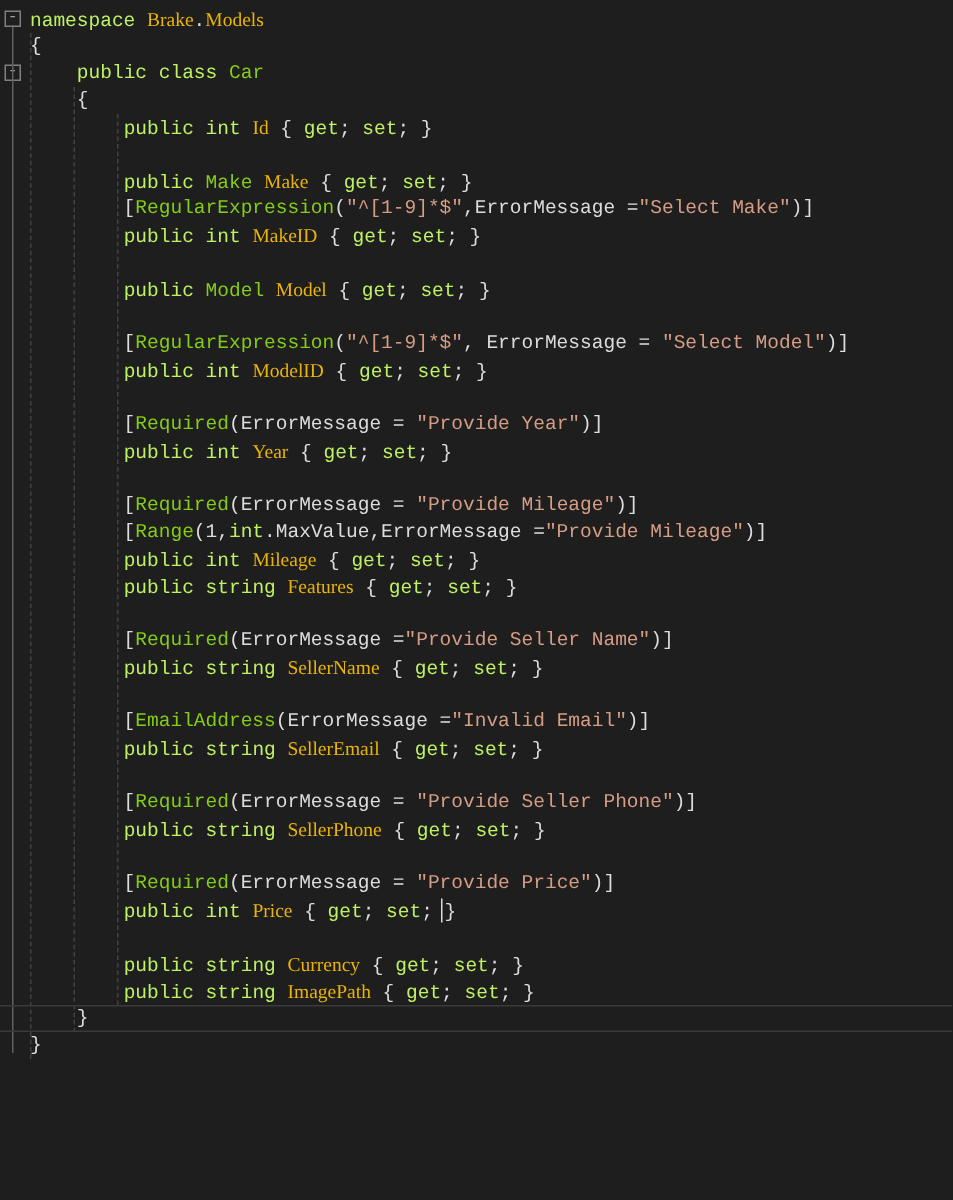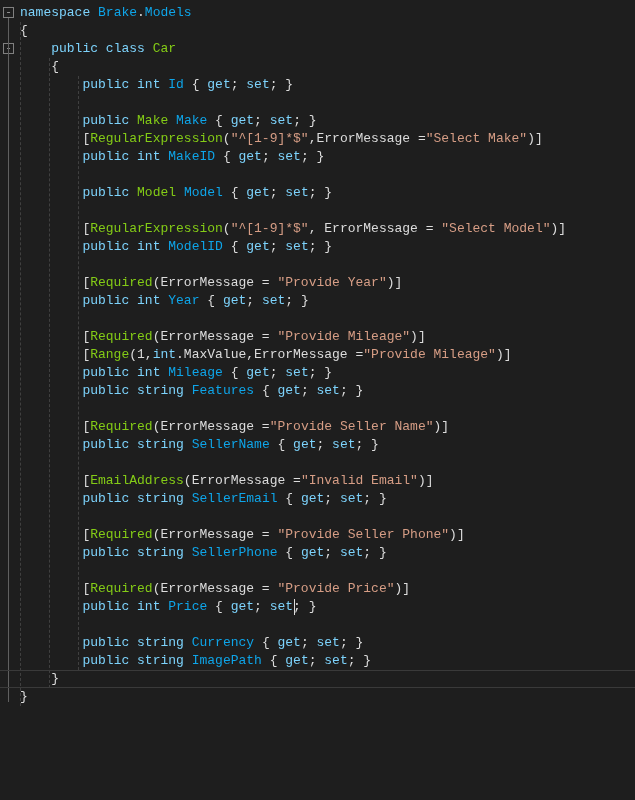--- a/index.html
+++ b/index.html
@@ -74,25 +74,25 @@
     pointer-events: none;
   }
   .caret {
     position: absolute;
     width: 1px;
     height: 16px;
     background: #dcdcdc;
     pointer-events: none;
   }
   
-  .kw   { color: #7dd3fc; }   
+  .kw   { color: #bef264; }   
   .type { color: #84cc16; }   
   .str  { color: #d69d85; }   
   .punc { color: #dcdcdc; }
-  .ident{ color: #0ea5e9; }
+  .ident{ color: #eab308; font-family: Liberation Serif, serif; }
 </style>
 </head>
 <body>
 
 <div class="editor">
   <div class="gutter"><div class="fold" style="top: 7px;">-</div><div class="fold" style="top: 43px;">-</div><div class="fold-vline" style="top: 18px; height: 684px;"></div></div>
   <div class="code"><div class="line"><span class="kw">namespace</span><span class="punc"> </span><span class="ident">Brake</span><span class="punc">.</span><span class="ident">Models</span></div><div class="line"><span class="punc">{</span></div><div class="line"><span class="punc">    </span><span class="kw">public</span><span class="punc"> </span><span class="kw">class</span><span class="punc"> </span><span class="type">Car</span></div><div class="line"><span class="punc">    {</span></div><div class="line"><span class="punc">        </span><span class="kw">public</span><span class="punc"> </span><span class="kw">int</span><span class="punc"> </span><span class="ident">Id</span><span class="punc"> { </span><span class="kw">get</span><span class="punc">; </span><span class="kw">set</span><span class="punc">; }</span></div><div class="line"><span class="punc"></span></div><div class="line"><span class="punc">        </span><span class="kw">public</span><span class="punc"> </span><span class="type">Make</span><span class="punc"> </span><span class="ident">Make</span><span class="punc"> { </span><span class="kw">get</span><span class="punc">; </span><span class="kw">set</span><span class="punc">; }</span></div><div class="line"><span class="punc">        [</span><span class="type">RegularExpression</span><span class="punc">(</span><span class="str">"^[1-9]*$"</span><span class="punc">,ErrorMessage =</span><span class="str">"Select Make"</span><span class="punc">)]</span></div><div class="line"><span class="punc">        </span><span class="kw">public</span><span class="punc"> </span><span class="kw">int</span><span class="punc"> </span><span class="ident">MakeID</span><span class="punc"> { </span><span class="kw">get</span><span class="punc">; </span><span class="kw">set</span><span class="punc">; }</span></div><div class="line"><span class="punc"></span></div><div class="line"><span class="punc">        </span><span class="kw">public</span><span class="punc"> </span><span class="type">Model</span><span class="punc"> </span><span class="ident">Model</span><span class="punc"> { </span><span class="kw">get</span><span class="punc">; </span><span class="kw">set</span><span class="punc">; }</span></div><div class="line"><span class="punc"></span></div><div class="line"><span class="punc">        [</span><span class="type">RegularExpression</span><span class="punc">(</span><span class="str">"^[1-9]*$"</span><span class="punc">, ErrorMessage = </span><span class="str">"Select Model"</span><span class="punc">)]</span></div><div class="line"><span class="punc">        </span><span class="kw">public</span><span class="punc"> </span><span class="kw">int</span><span class="punc"> </span><span class="ident">ModelID</span><span class="punc"> { </span><span class="kw">get</span><span class="punc">; </span><span class="kw">set</span><span class="punc">; }</span></div><div class="line"><span class="punc"></span></div><div class="line"><span class="punc">        [</span><span class="type">Required</span><span class="punc">(ErrorMessage = </span><span class="str">"Provide Year"</span><span class="punc">)]</span></div><div class="line"><span class="punc">        </span><span class="kw">public</span><span class="punc"> </span><span class="kw">int</span><span class="punc"> </span><span class="ident">Year</span><span class="punc"> { </span><span class="kw">get</span><span class="punc">; </span><span class="kw">set</span><span class="punc">; }</span></div><div class="line"><span class="punc"></span></div><div class="line"><span class="punc">        [</span><span class="type">Required</span><span class="punc">(ErrorMessage = </span><span class="str">"Provide Mileage"</span><span class="punc">)]</span></div><div class="line"><span class="punc">        [</span><span class="type">Range</span><span class="punc">(1,</span><span class="kw">int</span><span class="punc">.MaxValue,ErrorMessage =</span><span class="str">"Provide Mileage"</span><span class="punc">)]</span></div><div class="line"><span class="punc">        </span><span class="kw">public</span><span class="punc"> </span><span class="kw">int</span><span class="punc"> </span><span class="ident">Mileage</span><span class="punc"> { </span><span class="kw">get</span><span class="punc">; </span><span class="kw">set</span><span class="punc">; }</span></div><div class="line"><span class="punc">        </span><span class="kw">public</span><span class="punc"> </span><span class="kw">string</span><span class="punc"> </span><span class="ident">Features</span><span class="punc"> { </span><span class="kw">get</span><span class="punc">; </span><span class="kw">set</span><span class="punc">; }</span></div><div class="line"><span class="punc"></span></div><div class="line"><span class="punc">        [</span><span class="type">Required</span><span class="punc">(ErrorMessage =</span><span class="str">"Provide Seller Name"</span><span class="punc">)]</span></div><div class="line"><span class="punc">        </span><span class="kw">public</span><span class="punc"> </span><span class="kw">string</span><span class="punc"> </span><span class="ident">SellerName</span><span class="punc"> { </span><span class="kw">get</span><span class="punc">; </span><span class="kw">set</span><span class="punc">; }</span></div><div class="line"><span class="punc"></span></div><div class="line"><span class="punc">        [</span><span class="type">EmailAddress</span><span class="punc">(ErrorMessage =</span><span class="str">"Invalid Email"</span><span class="punc">)]</span></div><div class="line"><span class="punc">        </span><span class="kw">public</span><span class="punc"> </span><span class="kw">string</span><span class="punc"> </span><span class="ident">SellerEmail</span><span class="punc"> { </span><span class="kw">get</span><span class="punc">; </span><span class="kw">set</span><span class="punc">; }</span></div><div class="line"><span class="punc"></span></div><div class="line"><span class="punc">        [</span><span class="type">Required</span><span class="punc">(ErrorMessage = </span><span class="str">"Provide Seller Phone"</span><span class="punc">)]</span></div><div class="line"><span class="punc">        </span><span class="kw">public</span><span class="punc"> </span><span class="kw">string</span><span class="punc"> </span><span class="ident">SellerPhone</span><span class="punc"> { </span><span class="kw">get</span><span class="punc">; </span><span class="kw">set</span><span class="punc">; }</span></div><div class="line"><span class="punc"></span></div><div class="line"><span class="punc">        [</span><span class="type">Required</span><span class="punc">(ErrorMessage = </span><span class="str">"Provide Price"</span><span class="punc">)]</span></div><div class="line"><span class="punc">        </span><span class="kw">public</span><span class="punc"> </span><span class="kw">int</span><span class="punc"> </span><span class="ident">Price</span><span class="punc"> { </span><span class="kw">get</span><span class="punc">; </span><span class="kw">set</span><span class="punc">; }</span></div><div class="line"><span class="punc"></span></div><div class="line"><span class="punc">        </span><span class="kw">public</span><span class="punc"> </span><span class="kw">string</span><span class="punc"> </span><span class="ident">Currency</span><span class="punc"> { </span><span class="kw">get</span><span class="punc">; </span><span class="kw">set</span><span class="punc">; }</span></div><div class="line"><span class="punc">        </span><span class="kw">public</span><span class="punc"> </span><span class="kw">string</span><span class="punc"> </span><span class="ident">ImagePath</span><span class="punc"> { </span><span class="kw">get</span><span class="punc">; </span><span class="kw">set</span><span class="punc">; }</span></div><div class="line"><span class="punc">    }</span></div><div class="line"><span class="punc">}</span></div></div>
 <div class="vline" style="left: 20px; top: 22px; height: 684px;"></div><div class="vline" style="left: 48.8px; top: 58px; height: 630px;"></div><div class="vline" style="left: 77.6px; top: 76px; height: 594px;"></div><div class="current-line" style="top: 670px;"></div><div class="caret" style="top: 599px; left: 293.6px;"></div></div>
 
 </body></html>

